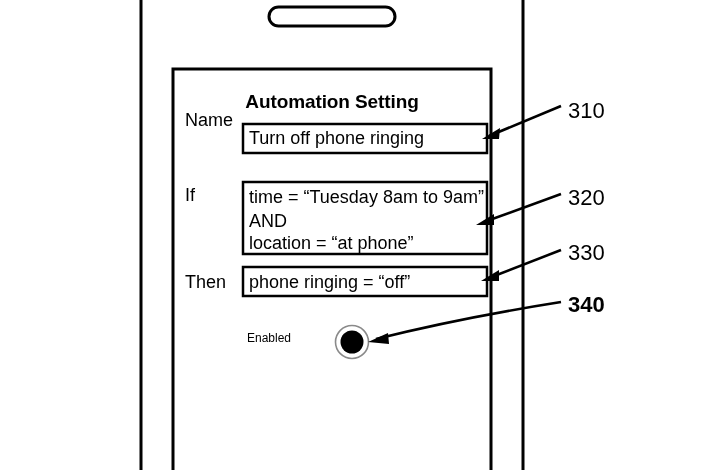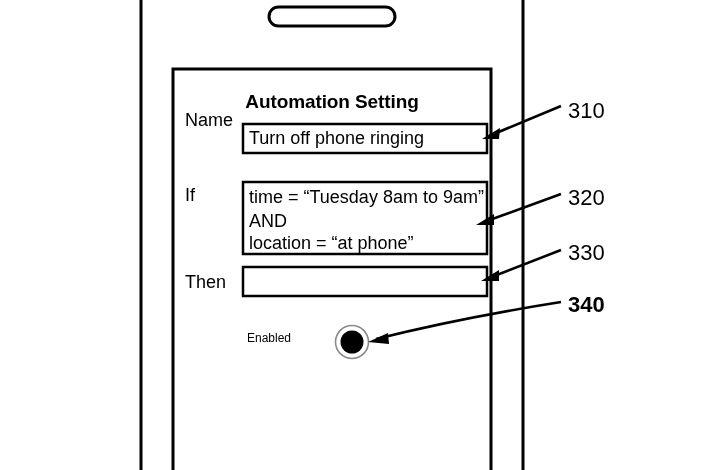--- a/index.html
+++ b/index.html
@@ -124,20 +124,21 @@
 
   <div class="txt row-label label-name">Name</div>
   <div class="txt field-text name-value">Turn off phone ringing</div>
 
   <div class="txt row-label label-if">If</div>
   <div class="txt field-text if-line-1">time = “Tuesday 8am to 9am”</div>
   <div class="txt field-text if-line-2">AND</div>
   <div class="txt field-text if-line-3">location = “at phone”</div>
 
   <div class="txt row-label label-then">Then</div>
+  <div class="txt field-text then-value">phone ringing = “off”</div>
 
   <div class="txt enabled-label">Enabled</div>
 
   <div class="txt ref-num ref-310">310</div>
   <div class="txt ref-num ref-320">320</div>
   <div class="txt ref-num ref-330">330</div>
   <div class="txt ref-num ref-340">340</div>
 
 </div>
 

